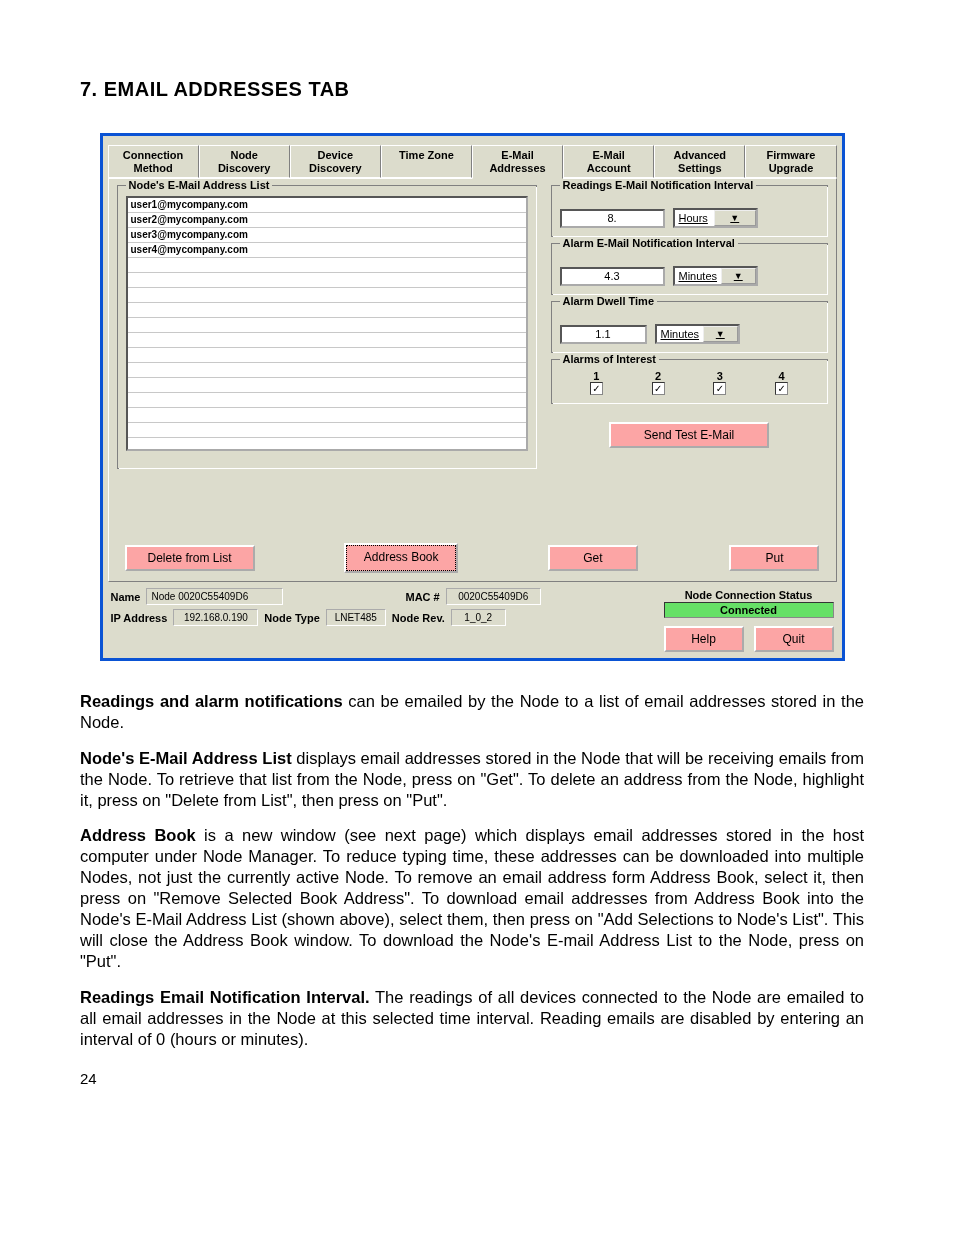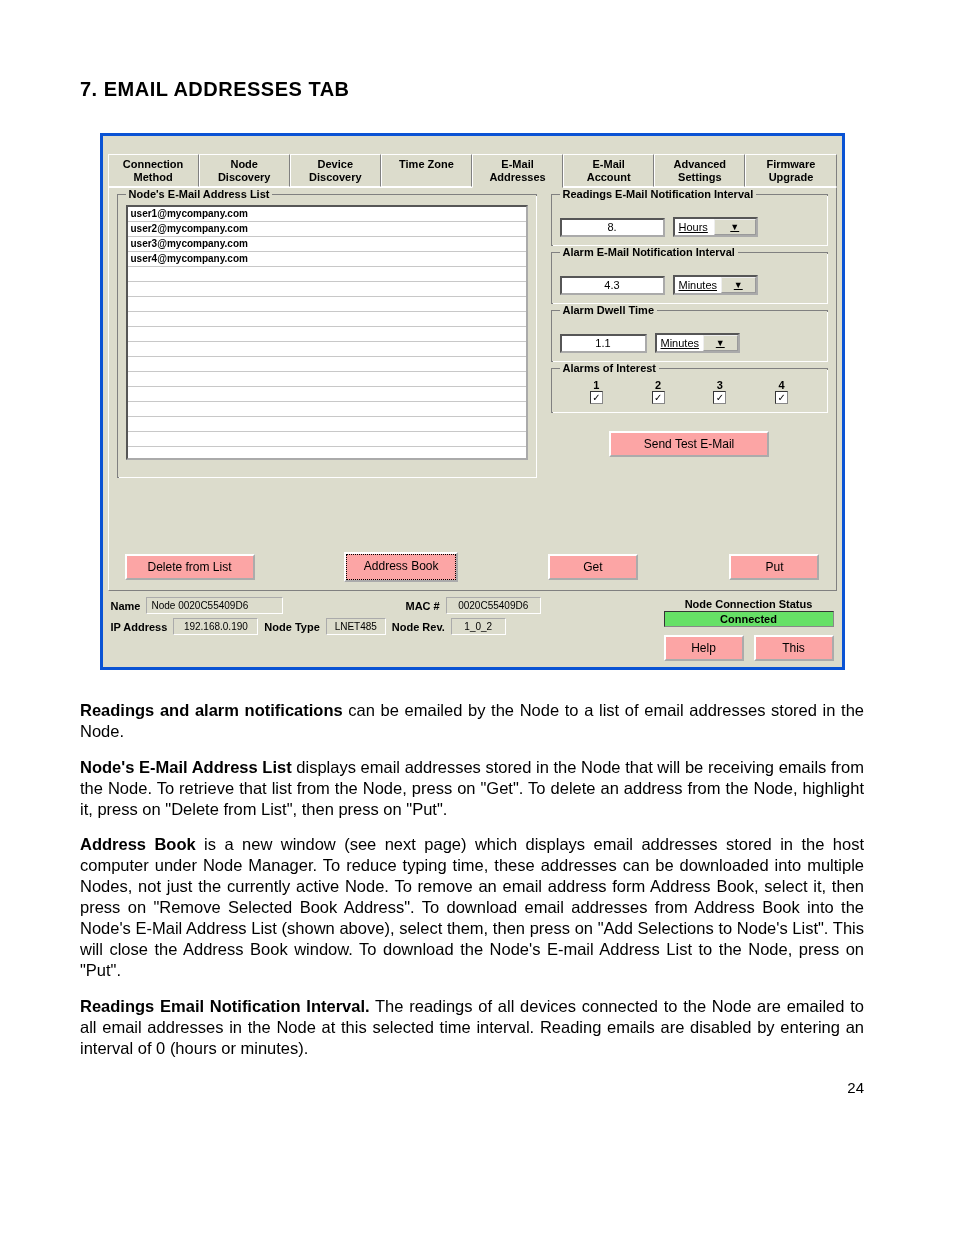--- a/index.html
+++ b/index.html
@@ -13,21 +13,21 @@
   .titlebar { background: linear-gradient(#1558cf,#0a53d4); color: #fff; display: flex; align-items: center; height: 19px; padding: 0 2px 0 4px; }
   .titlebar .tb-icon { width: 14px; height: 14px; margin-right: 4px; display:flex; align-items:center; justify-content:center;}
   .titlebar .tb-text { flex: 1; font-weight: bold; font-size: 11px; }
   .titlebar .tb-btn { width: 19px; height: 16px; margin-left: 2px; border: 1px solid #fff; border-radius: 2px; display:flex;align-items:center;justify-content:center; font-size:10px; }
   .tb-close { background: #e04343; }
   .tb-max, .tb-min { background: #3d7fe0; }
 
   .client { padding: 0 5px 6px; }
 
   
-  .tabs { display: flex; margin-top: 18px; }
+  .tabs { display: flex; margin-top: 9px; }
   .tab { flex: 1; text-align: center; background: #dcdccc; border: 1px solid #fff; border-right-color:#808080; border-bottom: none; padding: 3px 2px; font-size: 11px; line-height: 1.15; position: relative; }
   .tab.active { background: #dcdccc; border-bottom: 1px solid #dcdccc; z-index: 2; margin-bottom:-1px; }
   .tab:not(.active) { border-bottom: 1px solid #fff; }
   .tab-body { border: 1px solid #fff; border-top-color:#fff; border-left-color:#fff; border-right-color:#808080; border-bottom-color:#808080; padding: 6px 8px 10px; min-height: 395px; position:relative; }
 
   
   .fs { border: 1px solid #808080; padding: 6px 8px 8px; margin-bottom: 6px; position:relative; }
   .fs::after{content:"";position:absolute;left:1px;top:1px;right:-1px;bottom:-1px;border:1px solid #fff;pointer-events:none; border-left:none;border-top:none;}
   .fs-title { position: relative; top: -13px; left: 0; background: #dcdccc; padding: 0 3px; font-weight: bold; display: inline-block; }
   .fs-inner { margin-top: -8px; }
@@ -59,21 +59,21 @@
   .sunken { background:#dcdccc; border:1px inset #fff; padding:1px 4px; height:17px; display:inline-flex;align-items:center; font-size:10px; }
 
   .conn-status { text-align:center; }
   .conn-status .hdr { font-weight:bold; padding:1px 4px; }
   .conn-status .val { background:#66e066; border:1px inset #888; padding:1px 24px; font-weight:bold; }
 
   
   .doc { font-size: 16.5px; line-height: 1.28; margin-top: 30px; font-family: "Arial Narrow", Arial, sans-serif; font-stretch: condensed; }
   .doc p { margin-bottom: 14px; text-align: justify; }
   .doc b { font-weight: bold; }
-  .page-num { text-align:right; font-size:15px; margin-top:20px; }
+  .page-num { text-align:left; font-size:15px; margin-top:20px; }
 </style>
 </head>
 <body>
 
 <div class="page">
   <h2 class="section-title">7.  EMAIL ADDRESSES TAB</h2>
 
   <div class="win">
 
     <div class="client">
@@ -199,21 +199,21 @@
               <span class="sunken" style="width:60px;justify-content:center;">LNET485</span>
               <label>Node Rev.</label>
               <span class="sunken" style="width:55px;justify-content:center;">1_0_2</span>
             </div>
           </div>
           <div class="conn-status" style="margin-left:8px;">
             <div class="hdr">Node Connection Status</div>
             <div class="val">Connected</div>
             <div style="display:flex;gap:10px;margin-top:8px;">
               <div class="btn" style="width:80px;">Help</div>
-              <div class="btn" style="width:80px;">This</div>
+              <div class="btn" style="width:80px;">Quit</div>
             </div>
           </div>
         </div>
       </div>
     </div>
   </div>
 
   <div class="doc">
     <p><b>Readings and alarm notifications</b><span> can be emailed by the Node to a list of email addresses stored in the Node.</span></p>
     <p><b>Node's E-Mail Address List</b><span> displays email addresses stored in the Node that will be receiving emails from the Node. To retrieve that list from the Node, press on "Get". To delete an address from the Node, highlight it, press on "Delete from List", then press on "Put".</span></p>

